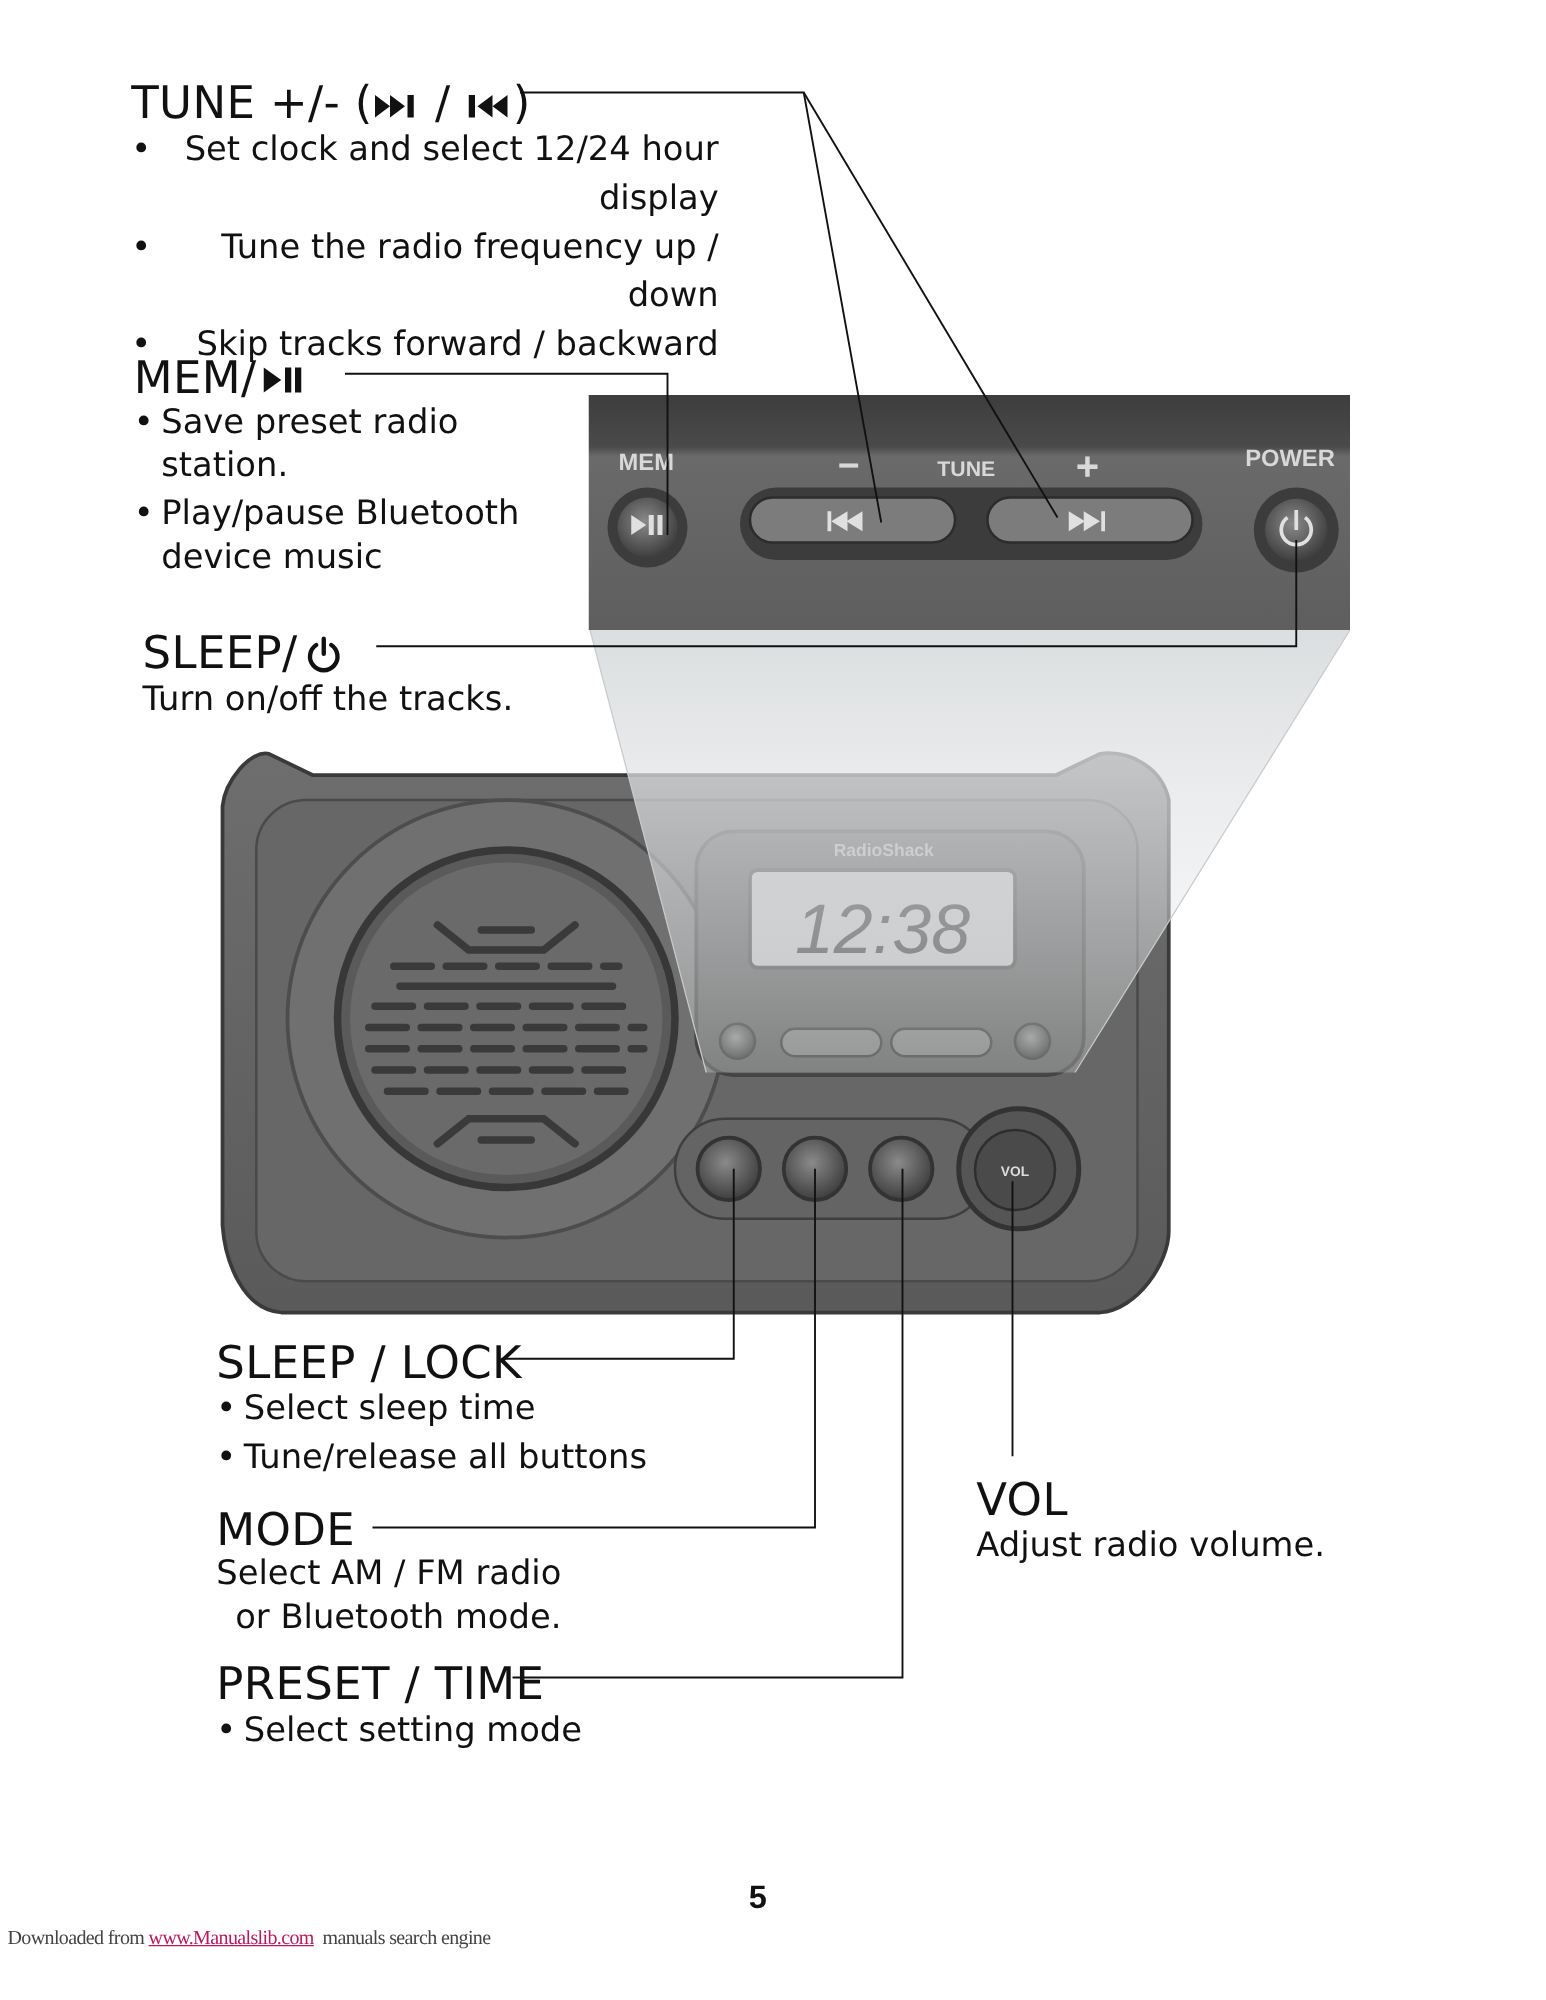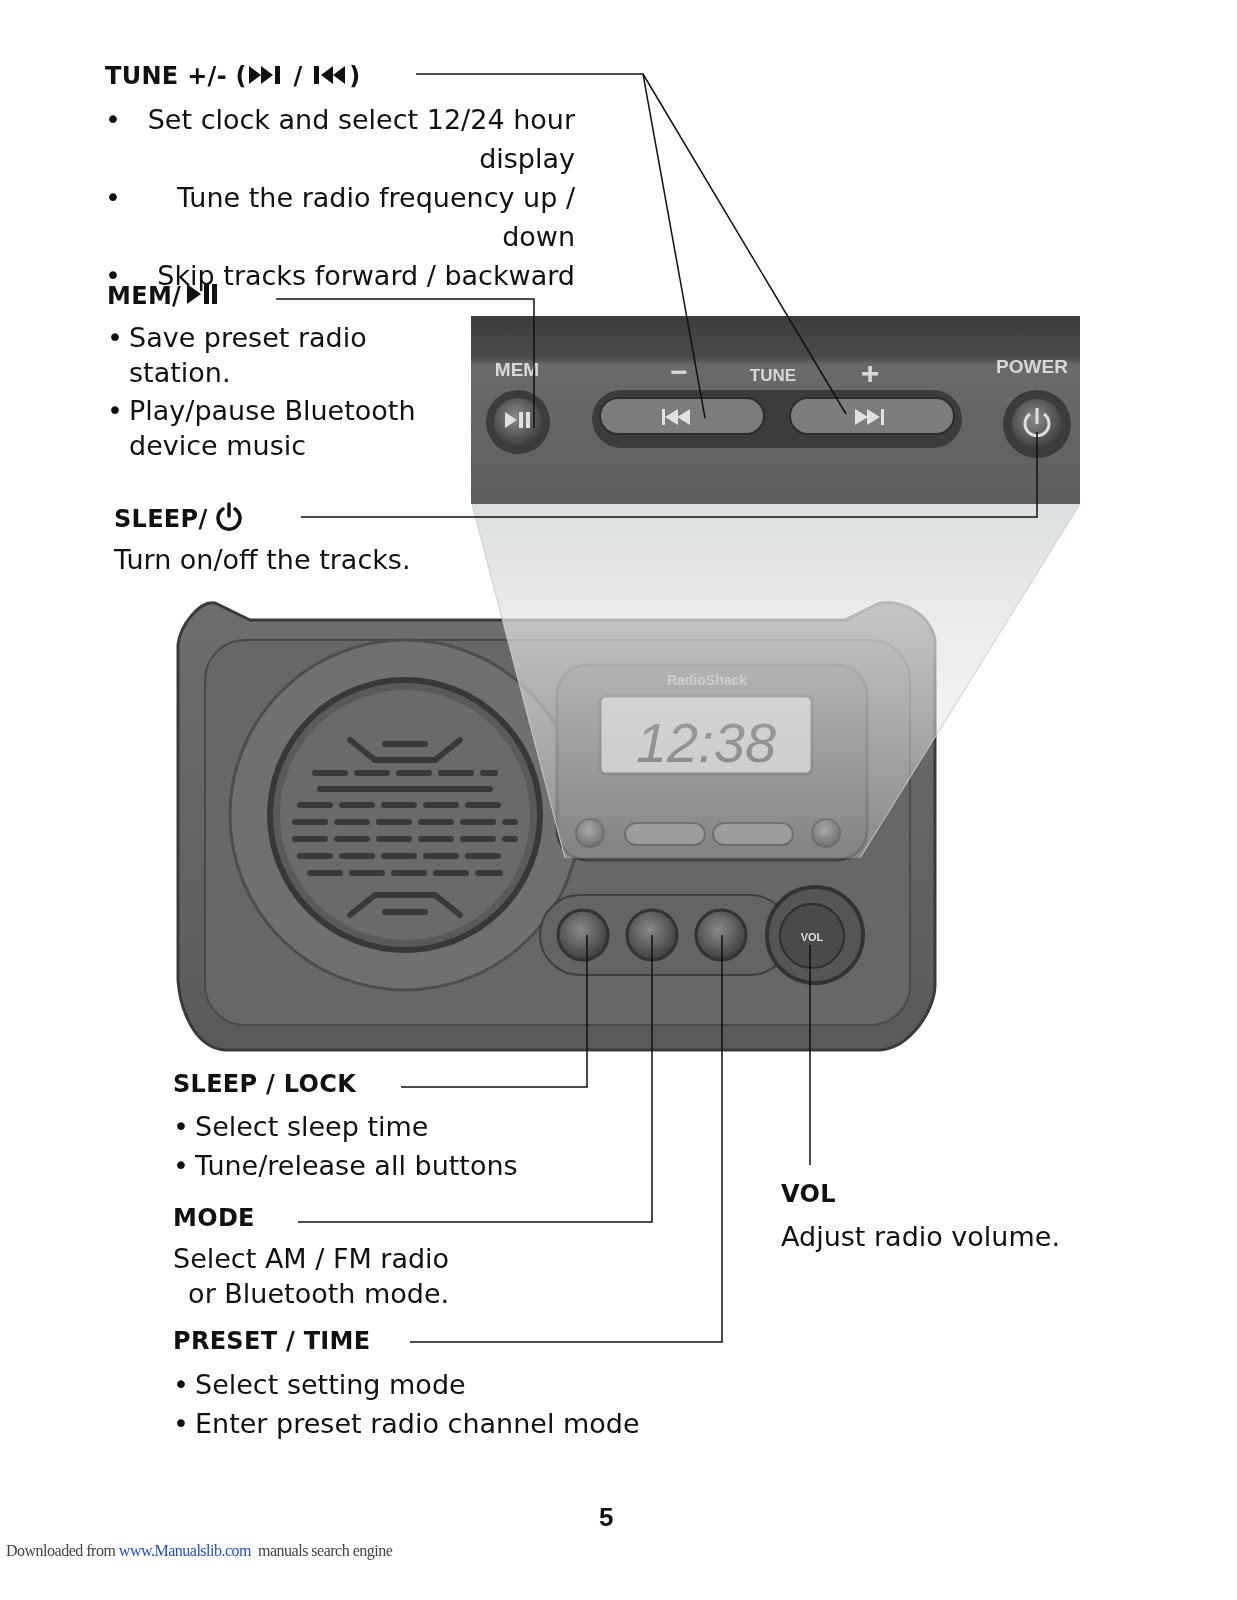--- a/index.html
+++ b/index.html
@@ -1,25 +1,25 @@
 <!DOCTYPE html>
 <html><head>
 <meta charset="utf-8">
 <style>
   html, body { margin: 0; padding: 0; background: #ffffff; }
   body { width: 1237px; height: 1600px; position: relative; overflow: hidden;
          font-family: "DejaVu Sans", sans-serif; color: #111; }
   .abs { position: absolute; }
-  .head { font-weight: bold; font-size: 24px; letter-spacing: 0.3px; }
+  .head { font-weight: normal; font-size: 36px; letter-spacing: 0.3px; }
   .txt { font-size: 27px; line-height: 39px; }
   .bullet { position: relative; padding-left: 22px; }
   .bullet::before { content: "•"; position: absolute; left: 0; }
   svg text { font-family: "Liberation Sans", sans-serif; }
   .footer { font-family: "Liberation Serif", serif; font-size: 16px; color: #444; letter-spacing: -0.5px; }
-  .footer a { color: #1d4ed8; }
+  .footer a { color: #be185d; text-decoration: underline; }
   .pagenum { font-family: "Liberation Sans", sans-serif; font-weight: bold; font-size: 26px; }
 </style>
 </head>
 <body>
 
 <div class="abs head" style="left:105px; top:62px;">
   <span>TUNE +/- (</span><svg width="38" height="22" viewBox="0 0 38 22" style="vertical-align:-2px">
       <polygon points="2,2 14,11 2,20" fill="#111"></polygon>
       <polygon points="14,2 26,11 14,20" fill="#111"></polygon>
       <rect x="28" y="2" width="5" height="18" fill="#111"></rect>
@@ -172,21 +172,20 @@
 
 <div class="abs head" style="left:173px; top:1204px;">MODE</div>
 <div class="abs txt" style="left:173px; top:1241px; line-height:35px;text-align:right;">
   <div>Select AM / FM radio</div>
   <div>or Bluetooth mode.</div>
 </div>
 
 <div class="abs head" style="left:173px; top:1327px;">PRESET / TIME</div>
 <div class="abs txt" style="left:173px; top:1365px;">
   <div class="bullet">Select setting mode</div>
-  <div class="bullet">Enter preset radio channel mode</div>
 </div>
 
 <div class="abs head" style="left:781px; top:1180px;">VOL</div>
 <div class="abs txt" style="left:781px; top:1217px;">Adjust radio volume.</div>
 
 <div class="abs pagenum" style="left:599px; top:1502px;">5</div>
 <div class="abs footer" style="left:6px; top:1542px;">
   <span>Downloaded from </span><a>www.Manualslib.com</a><span style="white-space:pre">  manuals search engine</span>
 </div>
 

